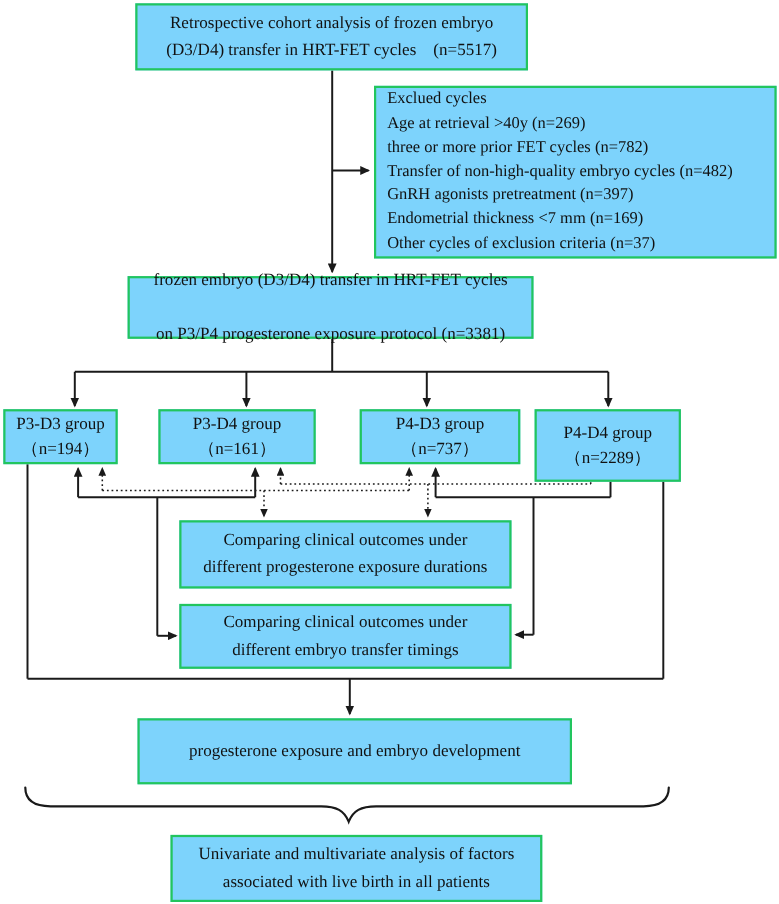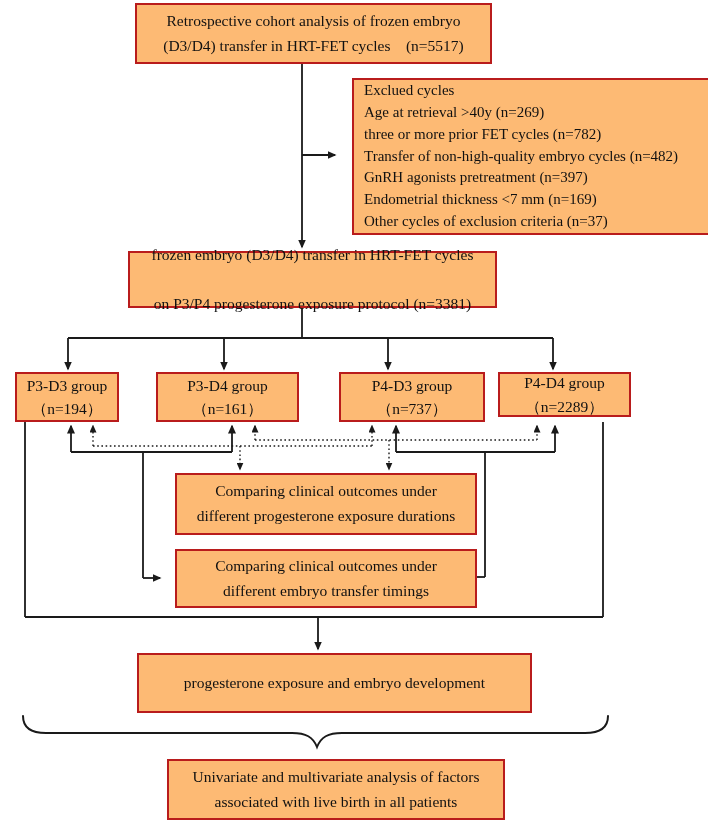--- a/index.html
+++ b/index.html
@@ -2,24 +2,24 @@
 <html><head>
 <meta charset="utf-8">
 <style>
   html,body { margin:0; padding:0; background:#ffffff; }
   #canvas {
     position:relative; width:708px; height:822px; background:#ffffff;
     font-family:"Liberation Serif","DejaVu Serif",serif; color:#111;
   }
   #connectors { position:absolute; left:0; top:0; z-index:0; }
   .box {
-    position:absolute; box-sizing:border-box; border:2px solid #b91c1c;
-    background:#fdba74; z-index:1;
+    position:absolute; box-sizing:border-box; border:2px solid #22c55e;
+    background:#7dd3fc; z-index:1;
     display:flex; flex-direction:column; justify-content:center; align-items:center;
-    text-align:center; font-size:15.5px; line-height:1.6;margin-left:12px;
+    text-align:center; font-size:15.5px; line-height:1.6;
   }
   .box .ln { white-space:pre-wrap; }
   .box.excl {
     align-items:flex-start; text-align:left;
     padding:4px 10px; font-size:15px; line-height:21.8px;
   }
   .groupbox { line-height:1.5; }
 </style>
 </head>
 <body>
@@ -112,21 +112,21 @@
   <div class="box groupbox" style="left:144px; top:372px; width:143px; height:50px;">
     <div class="ln">P3-D4 group</div>
     <div class="ln">（n=161）</div>
   </div>
 
   <div class="box groupbox" style="left:327px; top:372px; width:146px; height:50px;">
     <div class="ln">P4-D3 group</div>
     <div class="ln">（n=737）</div>
   </div>
 
-  <div class="box groupbox" style="left:486px; top:372px; width:133px; height:45px;">
+  <div class="box groupbox" style="left:486px; top:372px; width:133px; height:66px;">
     <div class="ln">P4-D4 group</div>
     <div class="ln">（n=2289）</div>
   </div>
 
   <div class="box" style="left:163px; top:473px; width:302px; height:62px;">
     <div class="ln">Comparing clinical outcomes under</div>
     <div class="ln">different progesterone exposure durations</div>
   </div>
 
   <div class="box" style="left:163px; top:549px; width:302px; height:59px;">

